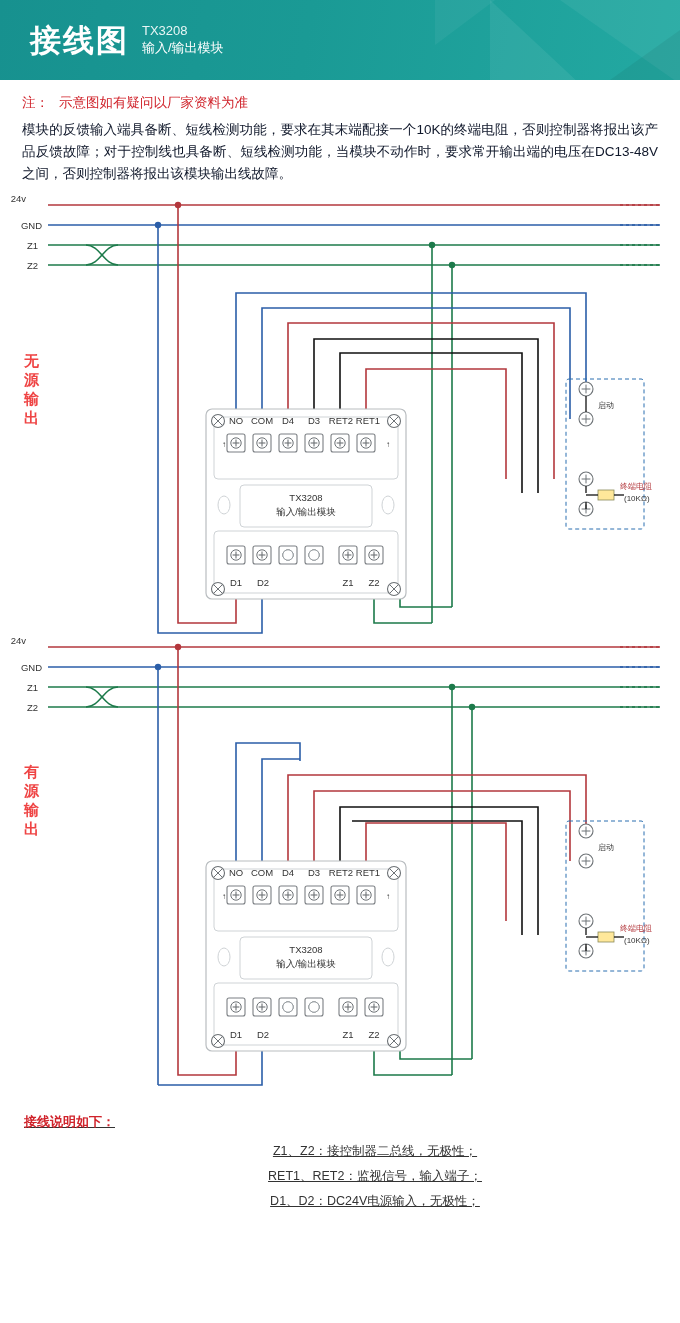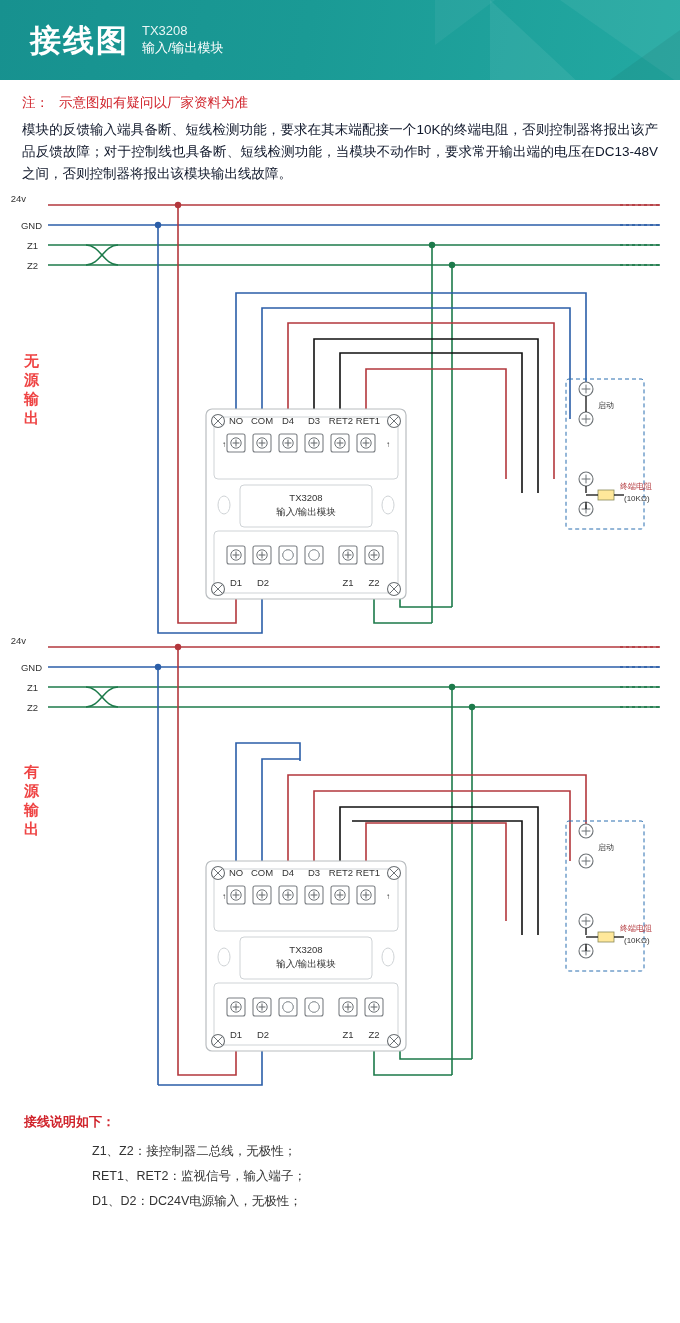--- a/index.html
+++ b/index.html
@@ -45,24 +45,24 @@
   
   .diagram{position:relative;width:680px;height:920px;margin-top:8px;}
   .diagram svg{position:absolute;left:0;top:0;}
 
   .side-label{
     position:absolute;color:#ef4444;font-size:15px;font-weight:bold;
     width:18px;line-height:19px;text-align:right;letter-spacing:1px;
   }
 
   
-  .footer{position:relative;padding:0 22px;}
+  .footer{position:relative;padding:0 22px;text-decoration:underline;}
   .f-title{color:#d0232b;font-size:13px;font-weight:bold;margin:0 0 8px 2px;}
   .f-list{margin:0;padding:0;list-style:none;}
-  .f-list li{color:#333;font-size:12.5px;line-height:25px;padding-left:70px;}
+  .f-list li{color:#333;font-size:12.5px;line-height:25px;padding-left:70px;text-align:center;}
 </style>
 </head>
 <body>
 
 <div class="page">
 
   <div class="header">
     <div class="facets">
       <i class="f1"></i>
         <i class="f2"></i>

